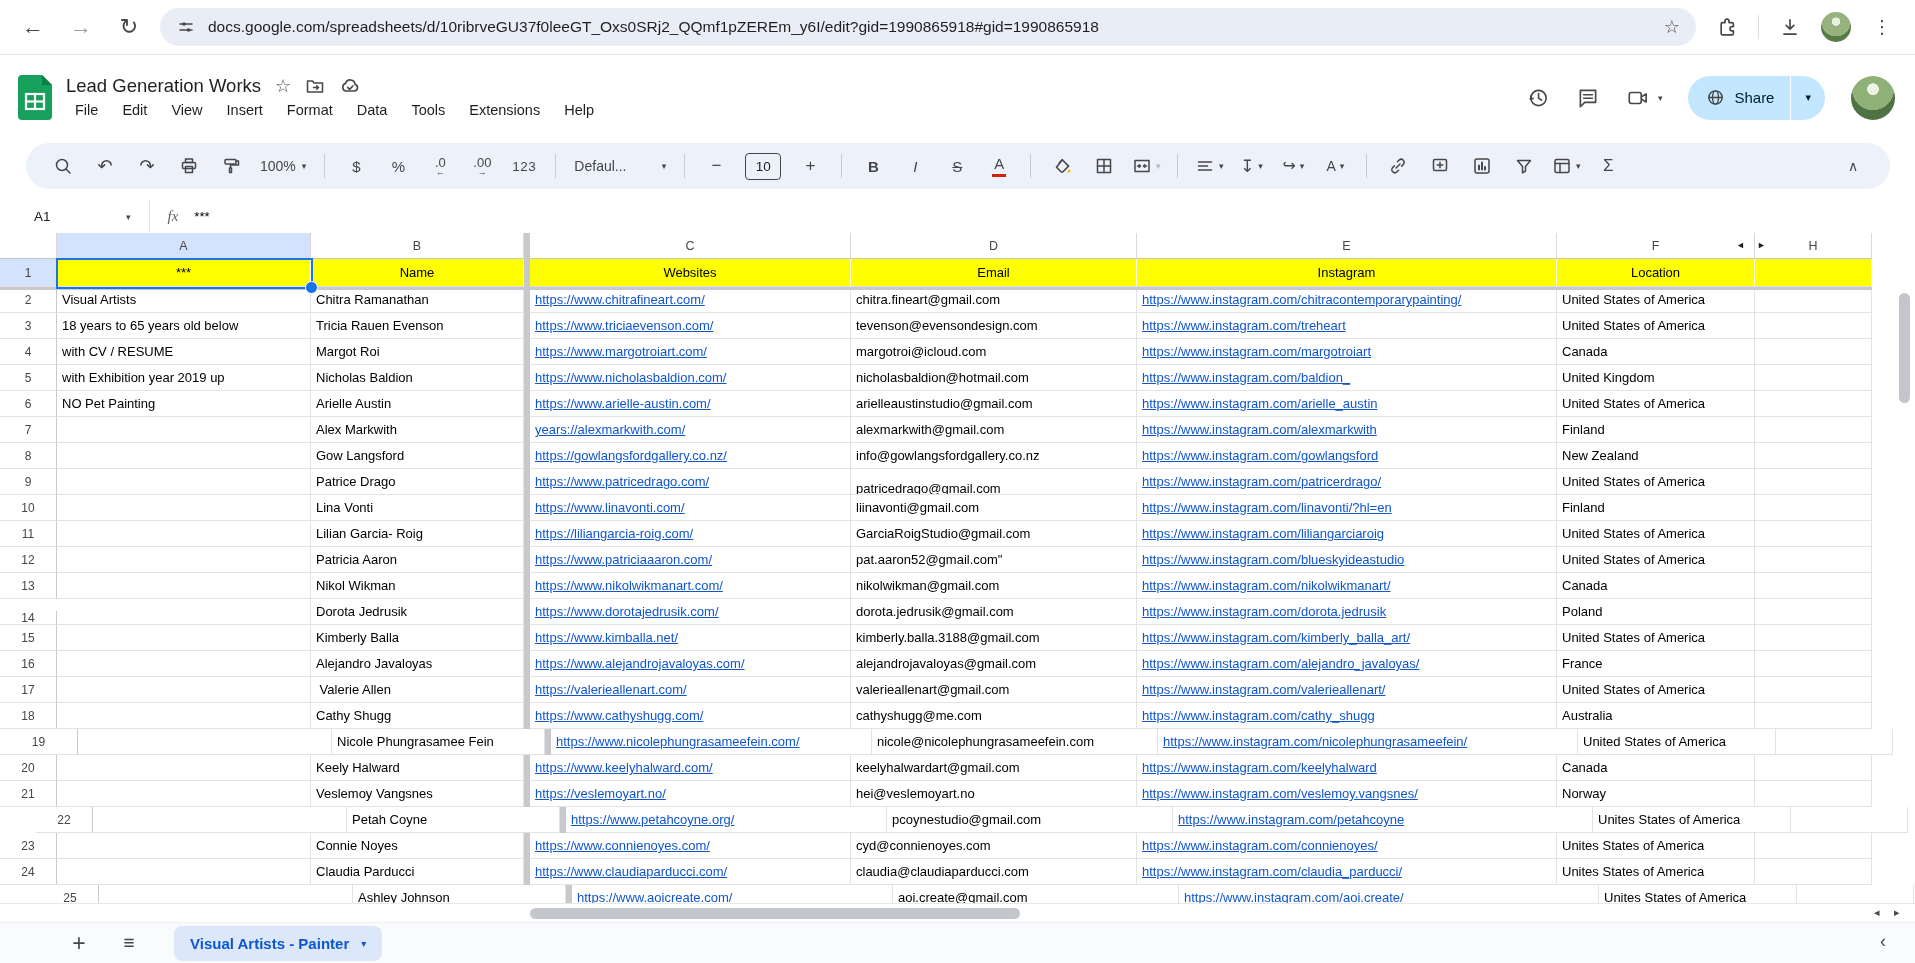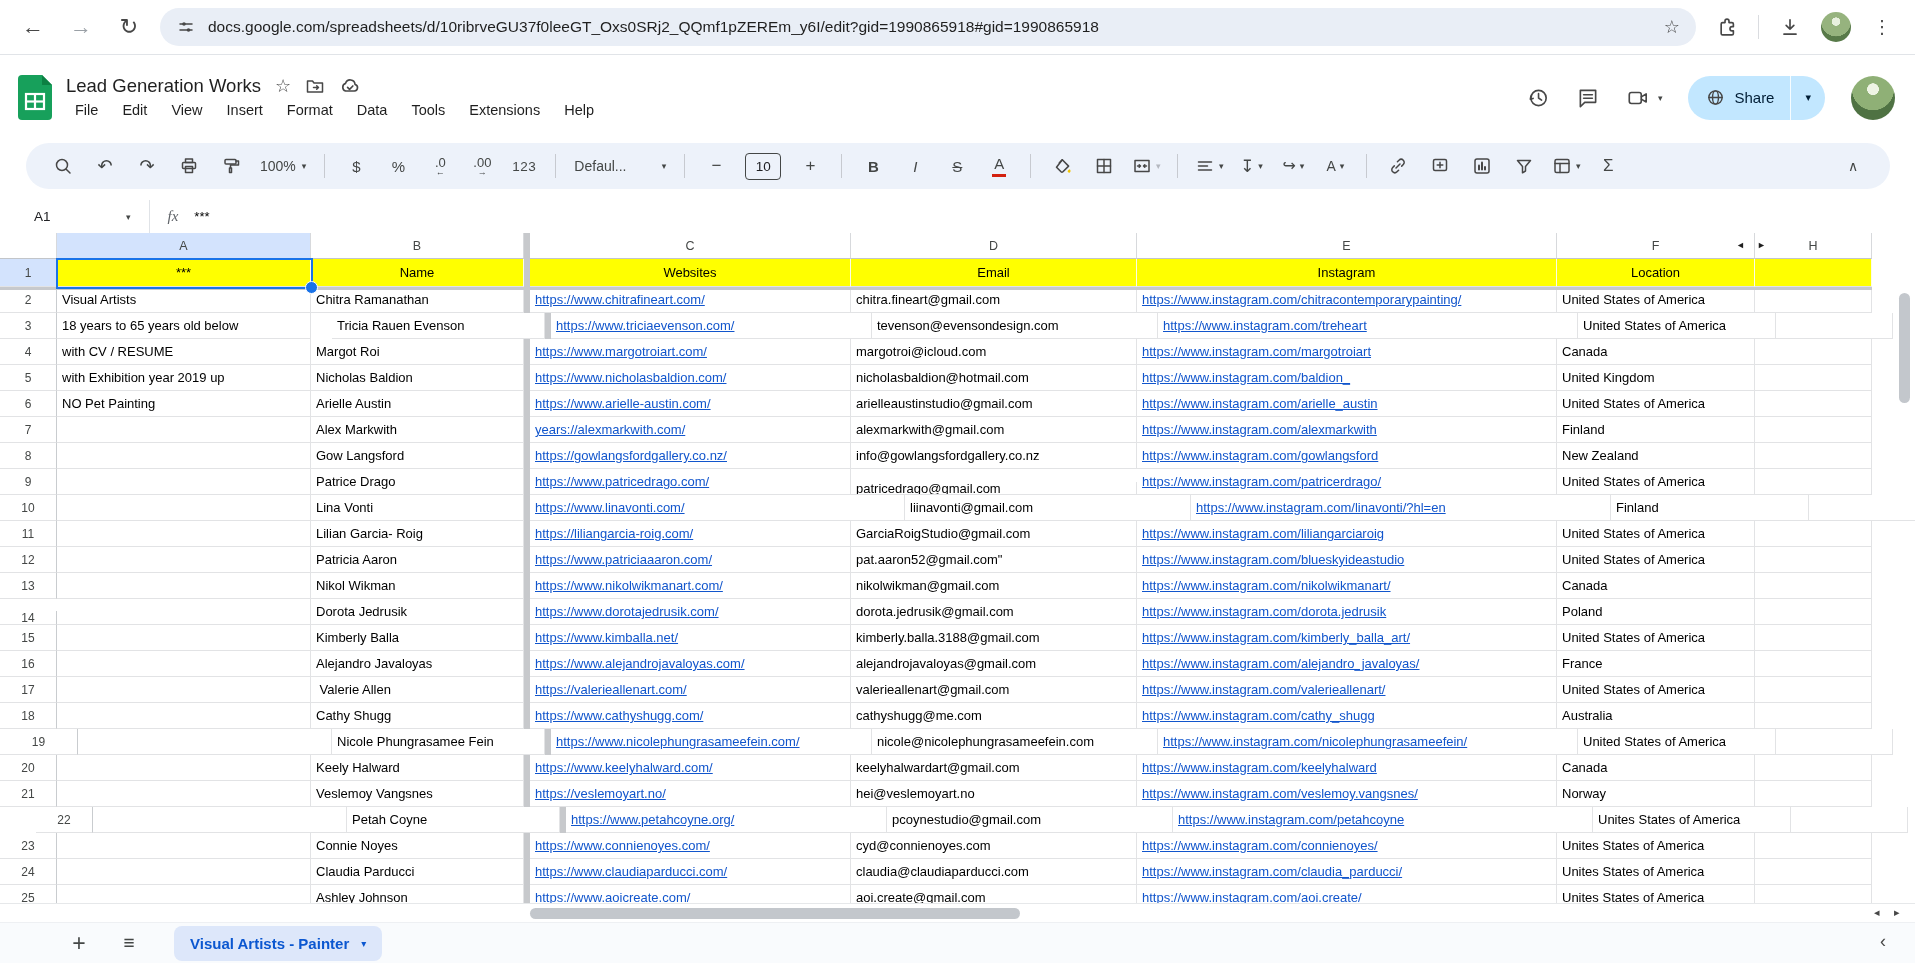--- a/index.html
+++ b/index.html
@@ -395,21 +395,21 @@
         <div class="gc fdiv" style="width: 6px;"></div>
         <div class="gc link" style="width: 321px;">https://www.chitrafineart.com/</div>
         <div class="gc" style="width: 286px;">chitra.fineart@gmail.com</div>
         <div class="gc link" style="width: 420px;">https://www.instagram.com/chitracontemporarypainting/</div>
         <div class="gc" style="width: 198px;">United States of America</div>
         <div class="gc" style="width: 117px;"></div>
       </div>
       <div class="grow" style="height: 26px;">
         <div class="gc rownum" style="width: 57px;">3</div>
         <div class="gc" style="width: 254px;">18 years to 65 years old below</div>
-        <div class="gc" style="width: 213px; margin-left: 21px;">Tricia Rauen Evenson</div>
+        <div class="gc" style="width: 213px;">Tricia Rauen Evenson</div>
         <div class="gc fdiv" style="width: 6px;"></div>
         <div class="gc link" style="width: 321px;">https://www.triciaevenson.com/</div>
         <div class="gc" style="width: 286px;">tevenson@evensondesign.com</div>
         <div class="gc link" style="width: 420px;">https://www.instagram.com/treheart</div>
         <div class="gc" style="width: 198px;">United States of America</div>
         <div class="gc" style="width: 117px;"></div>
       </div>
       <div class="grow" style="height: 26px;">
         <div class="gc rownum" style="width: 57px;">4</div>
         <div class="gc" style="width: 254px;">with CV / RESUME</div>
@@ -474,21 +474,21 @@
         <div class="gc" style="width: 286px; margin-top: 13px;">patricedrago@gmail.com</div>
         <div class="gc link" style="width: 420px;">https://www.instagram.com/patricerdrago/</div>
         <div class="gc" style="width: 198px;">United States of America</div>
         <div class="gc" style="width: 117px;"></div>
       </div>
       <div class="grow" style="height: 26px;">
         <div class="gc rownum" style="width: 57px;">10</div>
         <div class="gc" style="width: 254px;"></div>
         <div class="gc" style="width: 213px;">Lina Vonti</div>
         <div class="gc fdiv" style="width: 6px;"></div>
-        <div class="gc link" style="width: 375px;">https://www.linavonti.com/</div>
+        <div class="gc link" style="width: 321px;">https://www.linavonti.com/</div>
         <div class="gc" style="width: 286px;">liinavonti@gmail.com</div>
         <div class="gc link" style="width: 420px;">https://www.instagram.com/linavonti/?hl=en</div>
         <div class="gc" style="width: 198px;">Finland</div>
         <div class="gc" style="width: 117px;"></div>
       </div>
       <div class="grow" style="height: 26px;">
         <div class="gc rownum" style="width: 57px;">11</div>
         <div class="gc" style="width: 254px;"></div>
         <div class="gc" style="width: 213px;">Lilian Garcia- Roig</div>
         <div class="gc fdiv" style="width: 6px;"></div>
@@ -634,21 +634,21 @@
         <div class="gc rownum" style="width: 57px;">24</div>
         <div class="gc" style="width: 254px;"></div>
         <div class="gc" style="width: 213px;">Claudia Parducci</div>
         <div class="gc fdiv" style="width: 6px;"></div>
         <div class="gc link" style="width: 321px;">https://www.claudiaparducci.com/</div>
         <div class="gc" style="width: 286px;">claudia@claudiaparducci.com</div>
         <div class="gc link" style="width: 420px;">https://www.instagram.com/claudia_parducci/</div>
         <div class="gc" style="width: 198px;">Unites States of America</div>
         <div class="gc" style="width: 117px;"></div>
       </div>
-      <div class="grow" style="height: 26px;">
+      <div class="grow" style="height: 26px; margin-left: 42px;">
         <div class="gc rownum" style="width: 57px;">25</div>
         <div class="gc" style="width: 254px;"></div>
         <div class="gc" style="width: 213px;">Ashley Johnson</div>
         <div class="gc fdiv" style="width: 6px;"></div>
         <div class="gc link" style="width: 321px;">https://www.aoicreate.com/</div>
         <div class="gc" style="width: 286px;">aoi.create@gmail.com</div>
         <div class="gc link" style="width: 420px;">https://www.instagram.com/aoi.create/</div>
         <div class="gc" style="width: 198px;">Unites States of America</div>
         <div class="gc" style="width: 117px;"></div>
       </div>

